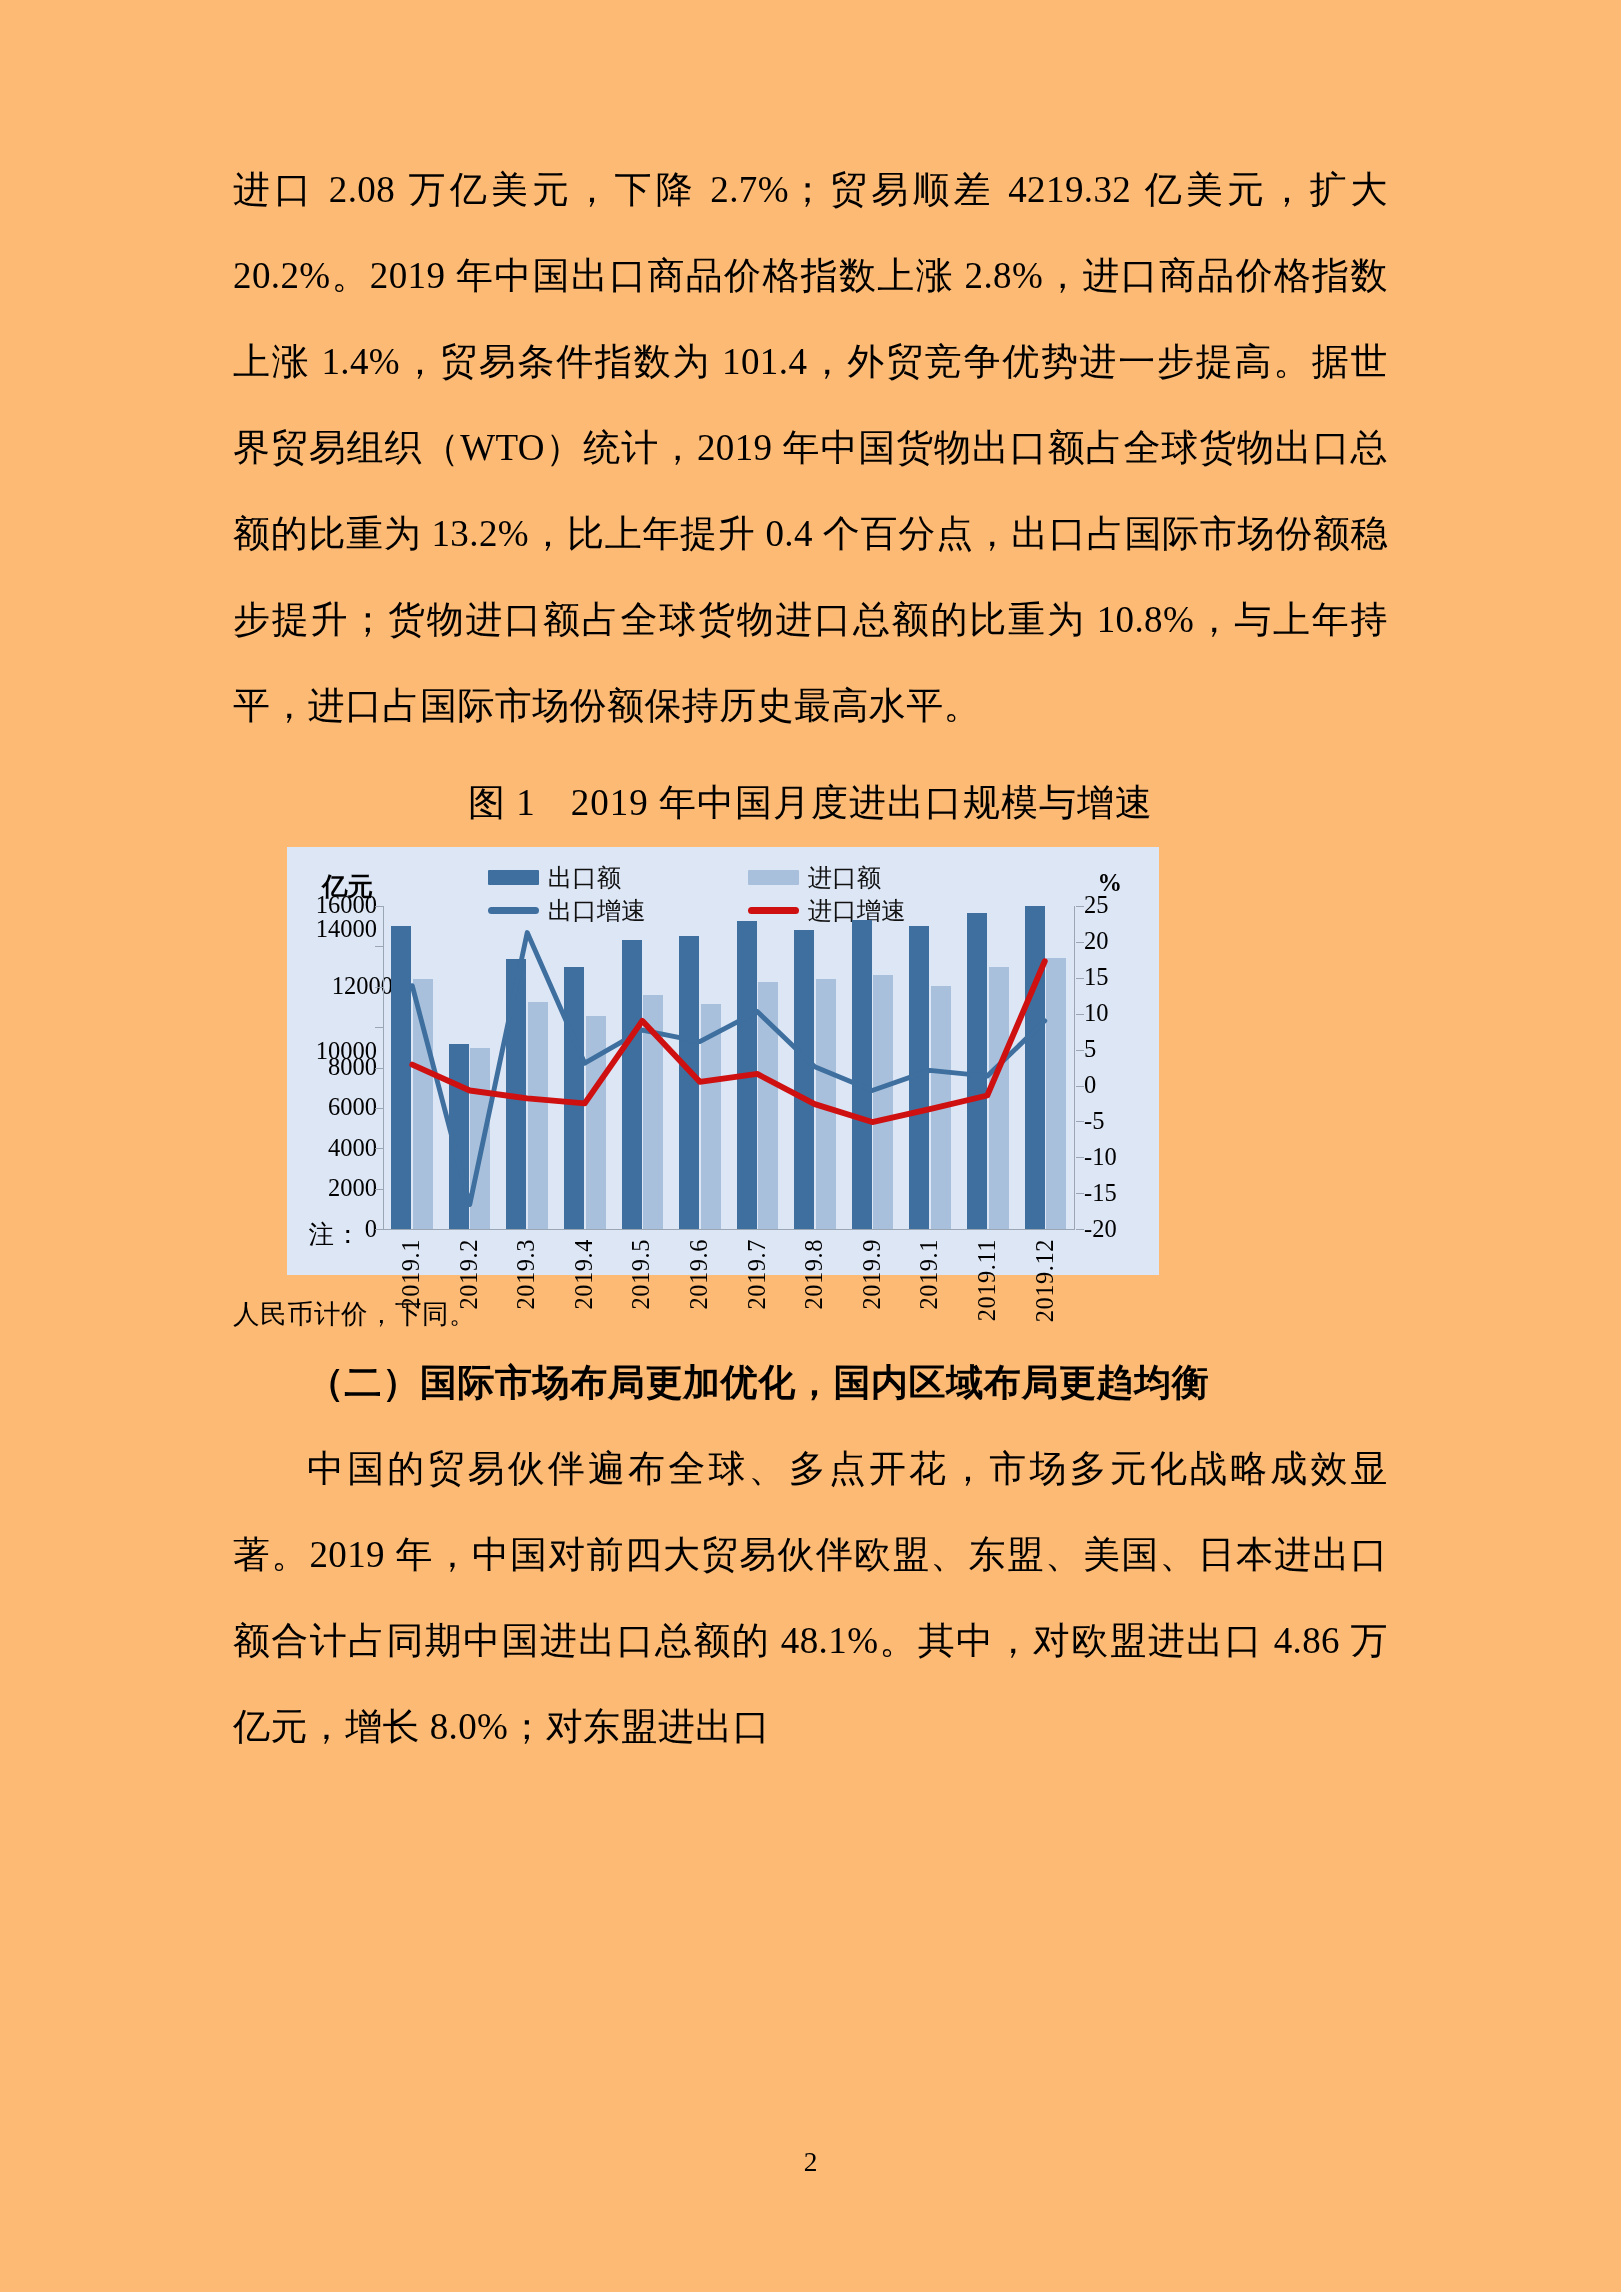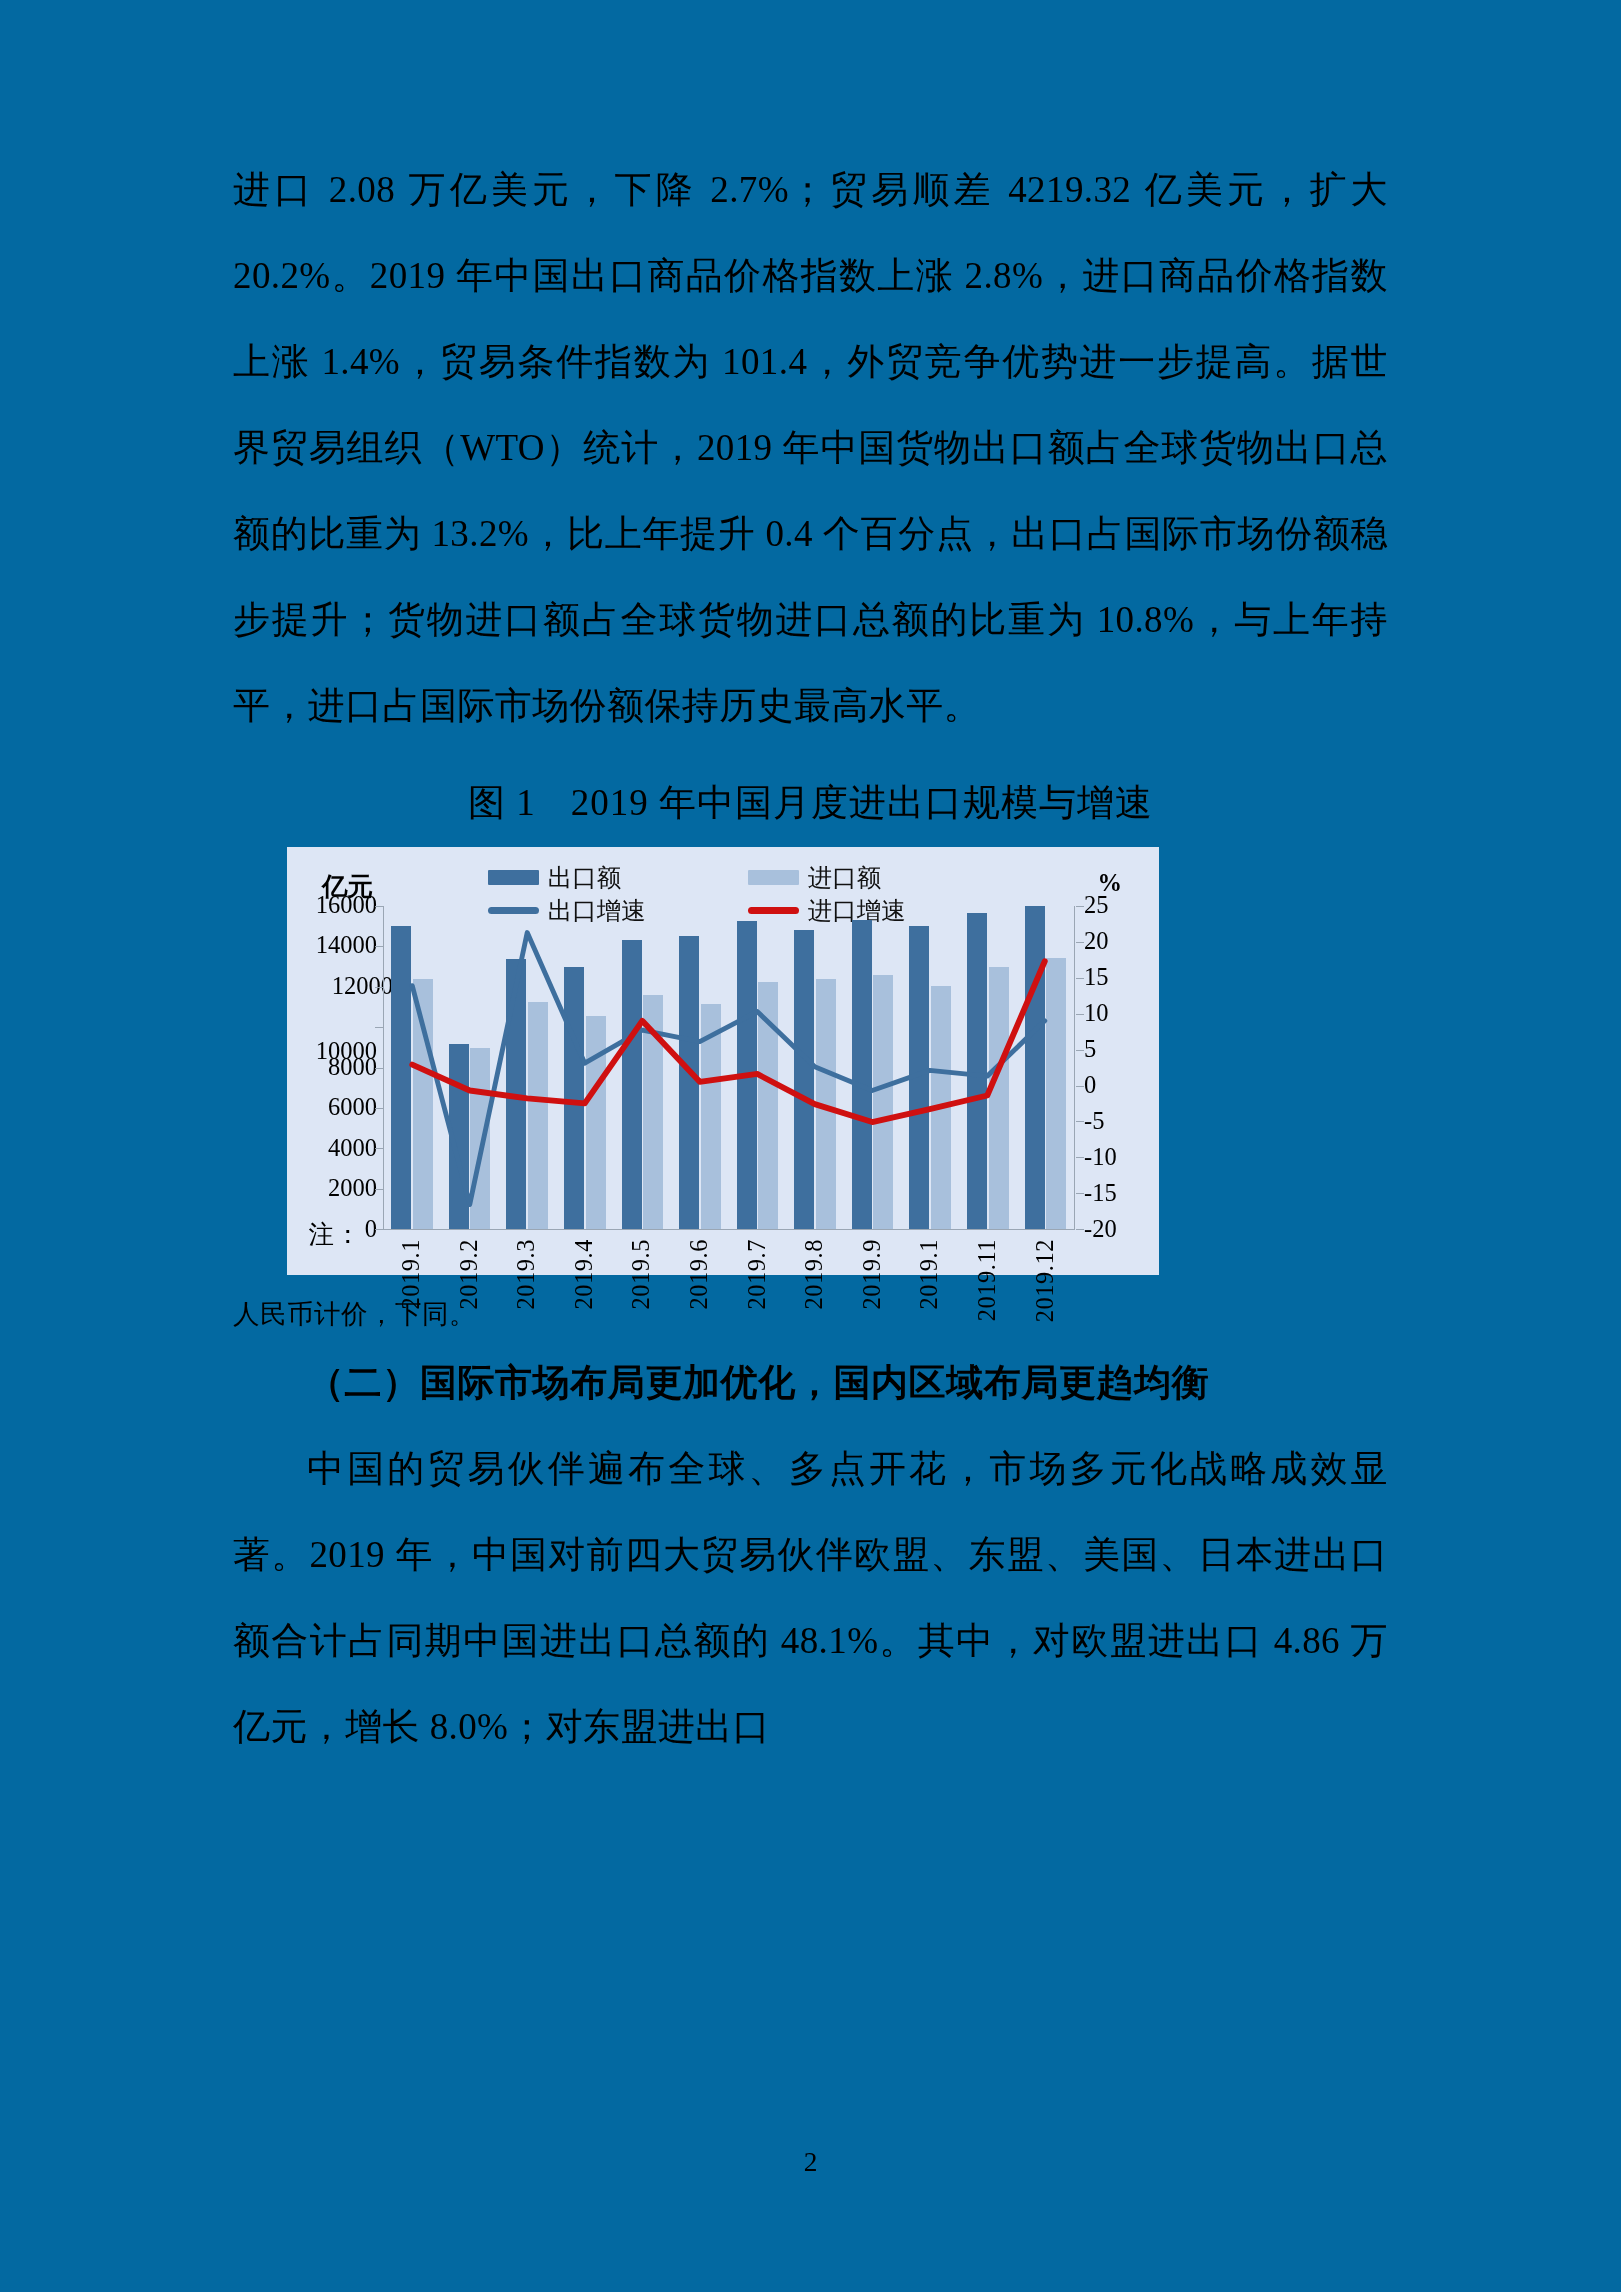--- a/index.html
+++ b/index.html
@@ -14,21 +14,21 @@
     font-family: "Liberation Serif", "DejaVu Serif", serif;
     color: #000;
     overflow: hidden;
   }
 
   .page {
     position: absolute;
     left: 0; top: 0;
     width: 1621px;
     height: 2293px;
-    background: #0369a1;
+    background: #fdba74;
   }
 
   .content {
     position: absolute;
     left: 233px;
     top: 147px;
     width: 1155px;
   }
 
   
@@ -223,21 +223,21 @@
           </div>
           <div class="legend-item">
             <span class="swatch-line" id="sw3" style="background: rgb(207, 16, 16);"></span>
             <span>进口增速</span>
           </div>
         </div>
 
         <div id="yticks-left">
             <div class="ytick-left" style="top: 46px;">16000</div>
             <div class="tickmark" style="left: 88px; top: 59px;"></div>
-            <div class="ytick-left" style="top: 86px;">14000</div>
+            <div class="ytick-left" style="top: 70px;">14000</div>
             <div class="tickmark" style="left: 88px; top: 99px;"></div>
             <div class="ytick-left" style="top: 127px; padding-left: 16px;">12000</div>
             <div class="tickmark" style="left: 88px; top: 140px;"></div>
             <div class="ytick-left" style="top: 184px; margin-top: 8px;">10000</div>
             <div class="tickmark" style="left: 88px; top: 180px;"></div>
             <div class="ytick-left" style="top: 208px;">8000</div>
             <div class="tickmark" style="left: 88px; top: 221px;"></div>
             <div class="ytick-left" style="top: 248px;">6000</div>
             <div class="tickmark" style="left: 88px; top: 261px;"></div>
             <div class="ytick-left" style="top: 289px;">4000</div>

